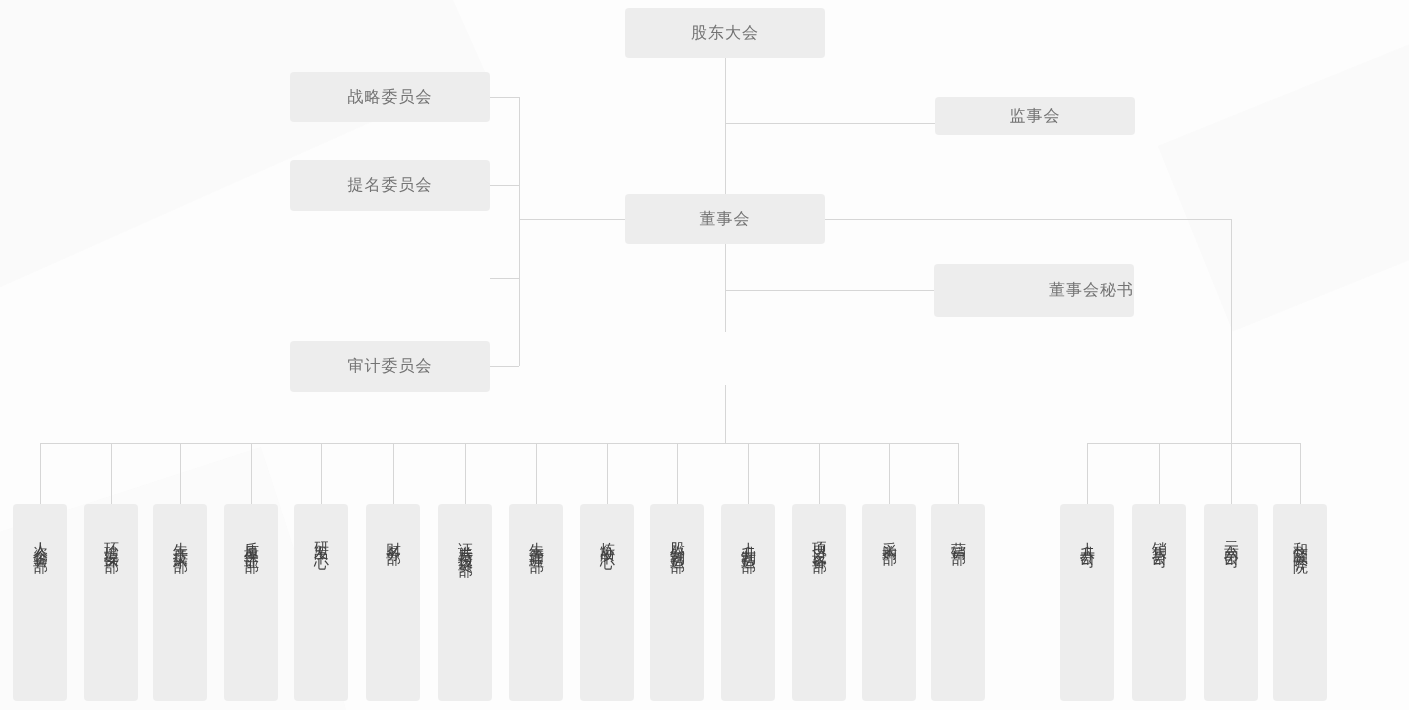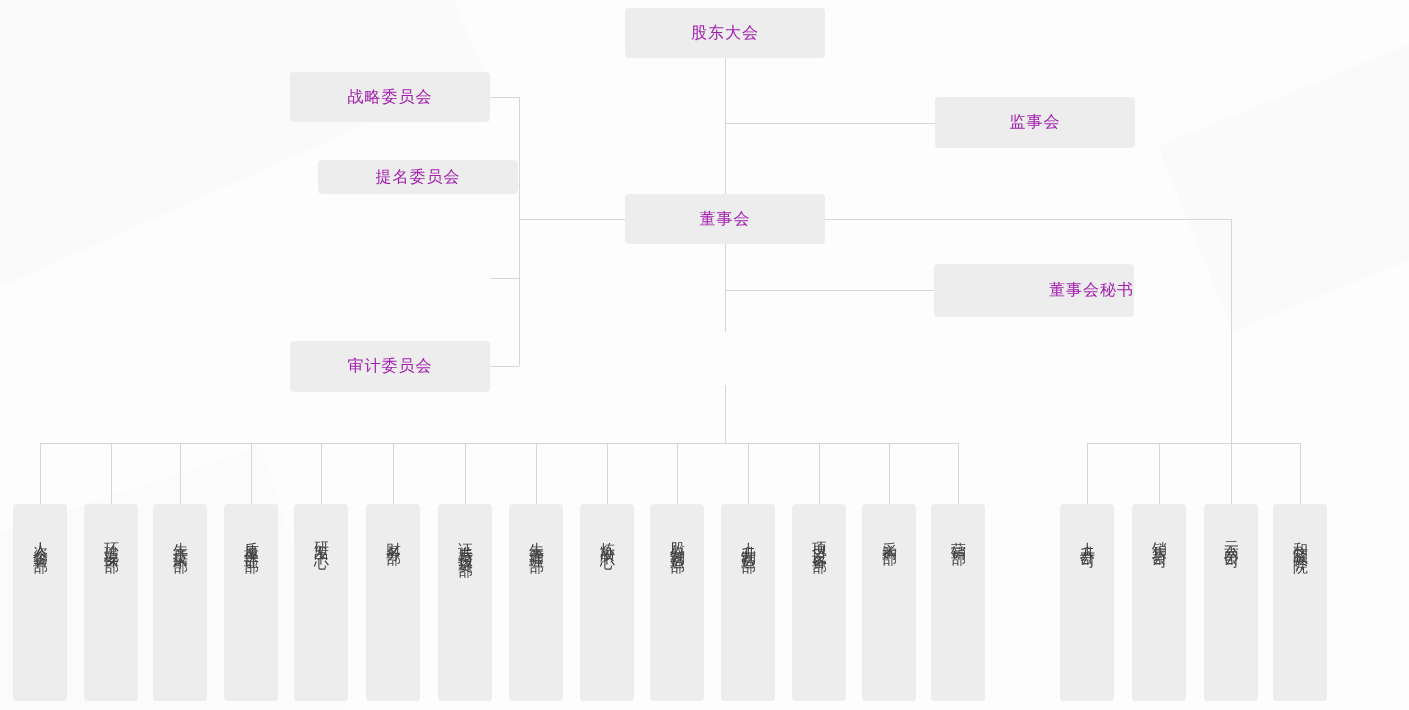--- a/index.html
+++ b/index.html
@@ -24,21 +24,21 @@
   .h{height:1px;}
   .v{width:1px;}
 
   
   .box{
     position:absolute;
     width:200px;
     background:#ededed;
     border-radius:4px;
     display:flex;align-items:center;justify-content:center;
-    color:#a21caf;
+    color:#737373;
     font-size:16px;
     letter-spacing:1px;
   }
   
   .vbox{
     position:absolute;
     top:504px;
     width:54px;height:197px;
     background:#ededed;
     border-radius:4px;
@@ -107,28 +107,28 @@
   <div class="line v" style="left:1231px;top:443px;height:61px;"></div>
   <div class="line v" style="left:1300px;top:443px;height:61px;"></div>
 
   <div class="box" style="left:625px;top:8px;height:50px;">
     <span>股东大会</span>
   </div>
 
   <div class="box" style="left:290px;top:72px;height:50px;">
     <span>战略委员会</span>
   </div>
-  <div class="box" style="left:290px;top:160px;height:34px;margin-left:28px;">
+  <div class="box" style="left:290px;top:160px;height:51px;">
     <span>提名委员会</span>
   </div>
   <div class="box" style="left:290px;top:341px;height:51px;">
     <span>审计委员会</span>
   </div>
 
-  <div class="box" style="left:935px;top:97px;height:51px;">
+  <div class="box" style="left:935px;top:97px;height:38px;">
     <span>监事会</span>
   </div>
 
   <div class="box" style="left:625px;top:194px;height:50px;text-align:center;">
     <span>董事会</span>
   </div>
 
   <div class="box" style="left:934px;top:264px;height:53px;justify-content:flex-end;">
     <span>董事会秘书</span>
   </div>

